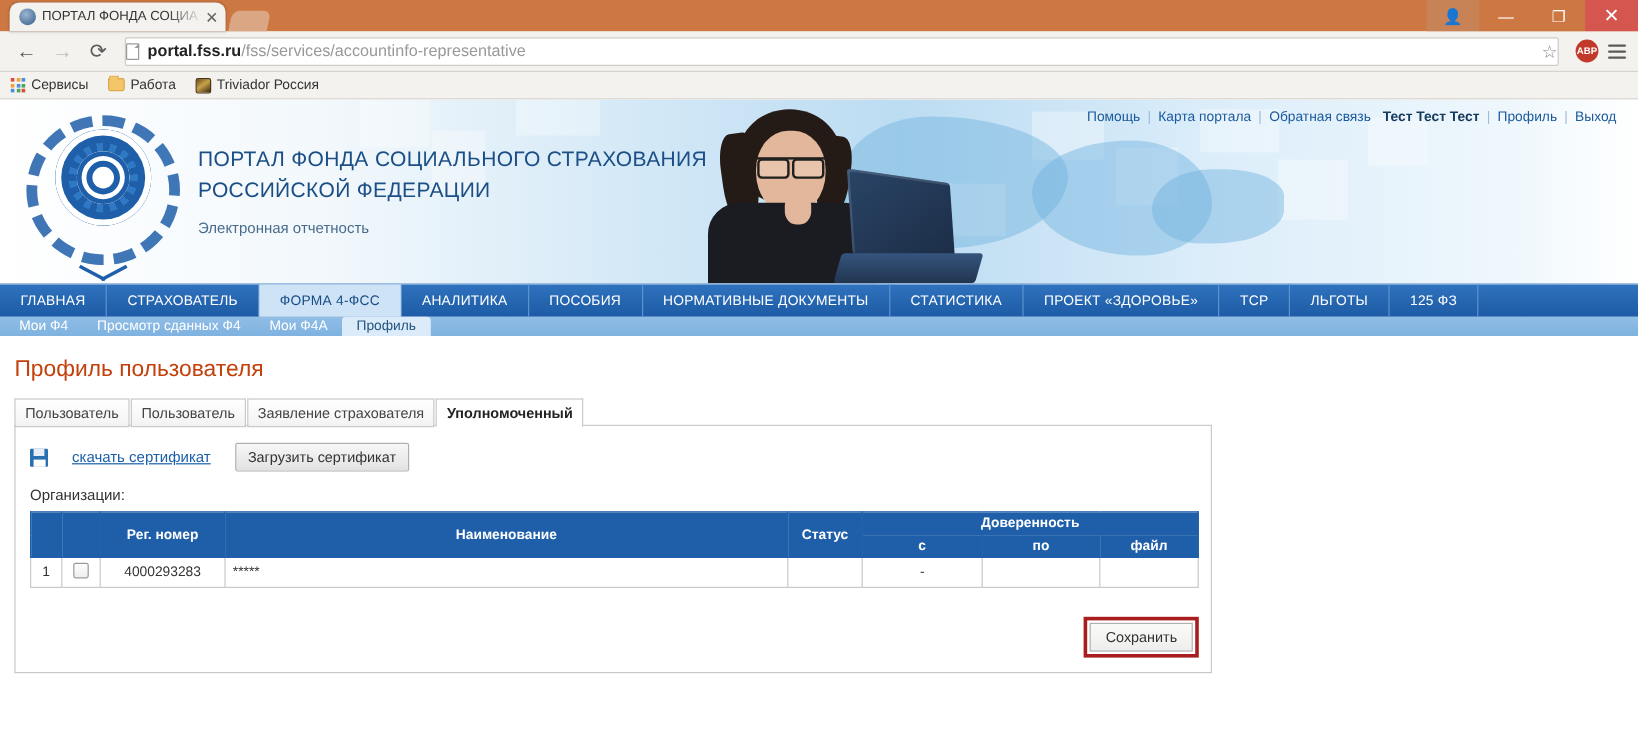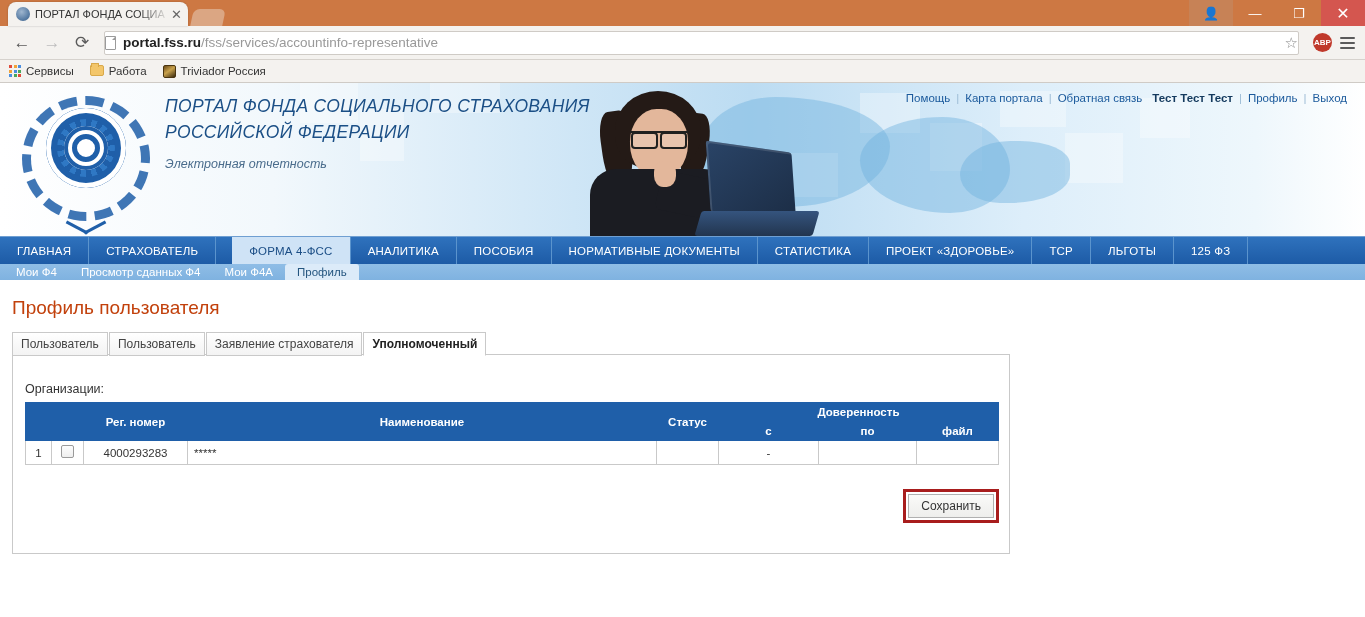--- a/index.html
+++ b/index.html
@@ -201,23 +201,22 @@
   .logo .stem {
     position:absolute; left:47px; bottom:-2px; width:34px; height:18px;
   }
   .logo .stem:before, .logo .stem:after {
     content:''; position:absolute; bottom:0; width:24px; height:3px; background:#1f5fa9;
   }
   .logo .stem:before { left:-4px; transform: rotate(28deg); }
   .logo .stem:after { right:-4px; transform: rotate(-28deg); }
 
   .banner-title {
-    position:absolute; left:165px; top:10px;
+    position:absolute; left:165px; top:36px;
     color:#1b4f86;
-    font-style:italic;
   }
   .banner-title .l1, .banner-title .l2 {
     font-size: 17.5px; letter-spacing: .3px; line-height: 26px; white-space: nowrap;
   }
   .banner-title .sub {
     font-size: 12.5px; color:#4a6c8c; margin-top: 12px;
   }
 
   .woman { position:absolute; left:530px; top:0; width:300px; height:153px; }
   .w-hair {
@@ -300,21 +299,20 @@
     color:#ffffff;
     font-size: 11.5px;
     letter-spacing:.2px;
     white-space:nowrap;
     border-right: 1px solid #5b94cd;
     cursor: pointer;
   }
   .mainnav .mi.active {
     background: #cfe3f6;
     color: #1a4d85;
-    margin-left: 16px;
   }
   .mainnav .fill { flex:1 1 auto; }
 
   
   .subnav {
     height: 16px;
     background: linear-gradient(#8fbde6,#7fb2e0);
     display:flex; align-items:stretch;
     padding-left: 4px;
   }
@@ -597,20 +595,25 @@
 
       <div class="tabs">
         <div class="t">Пользователь</div>
         <div class="t">Пользователь</div>
         <div class="t">Заявление страхователя</div>
         <div class="t active">Уполномоченный</div>
       </div>
 
       <div class="panel">
 
+        <div class="cert-row">
+          <span class="save-ico"></span>
+          <a class="cert-link">скачать сертификат</a>
+          <button class="btn">Загрузить сертификат</button>
+        </div>
 
         <div class="orgs-label">Организации:</div>
 
         <table class="orgs">
           <thead>
             <tr>
               <th class="c-num empty" rowspan="2"></th>
               <th class="c-chk empty" rowspan="2"></th>
               <th class="c-reg" rowspan="2">Рег. номер</th>
               <th class="c-name" rowspan="2">Наименование</th>

